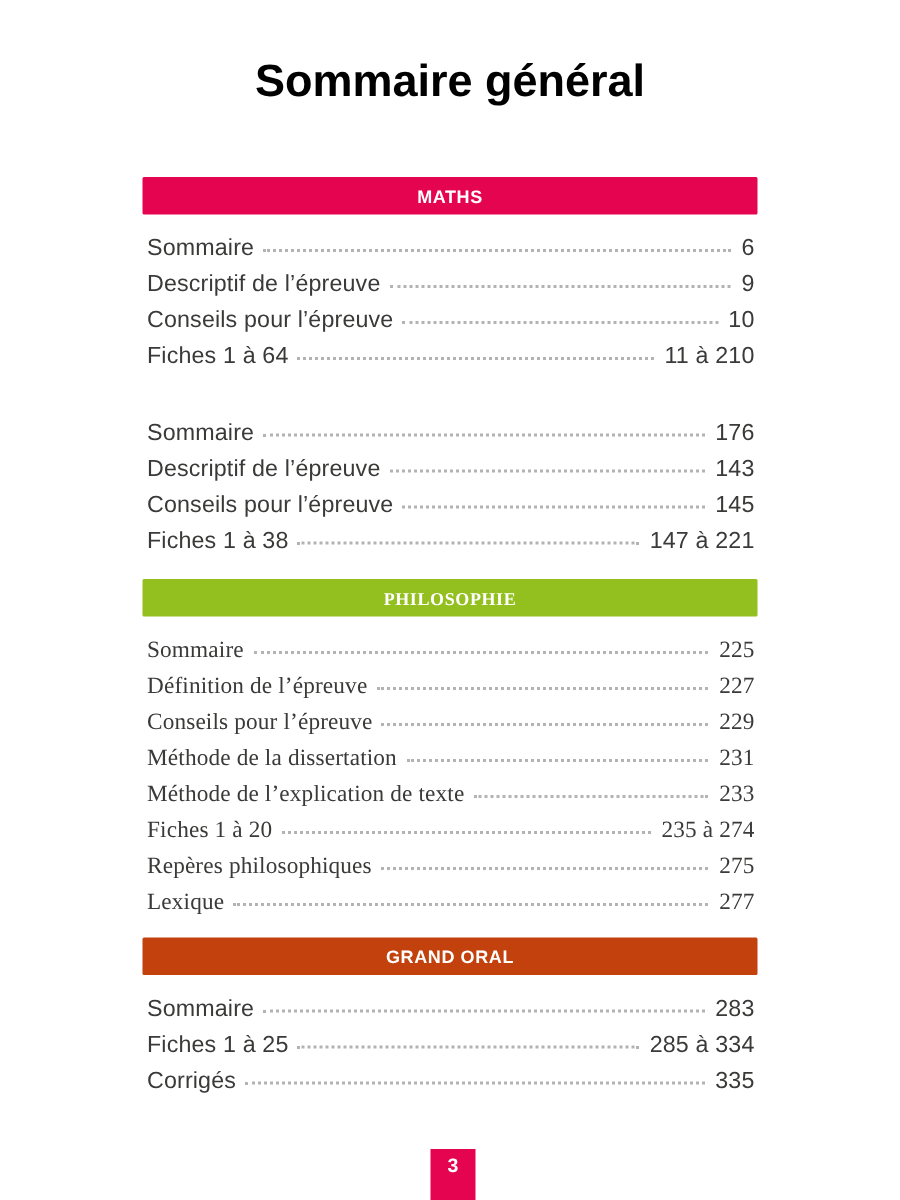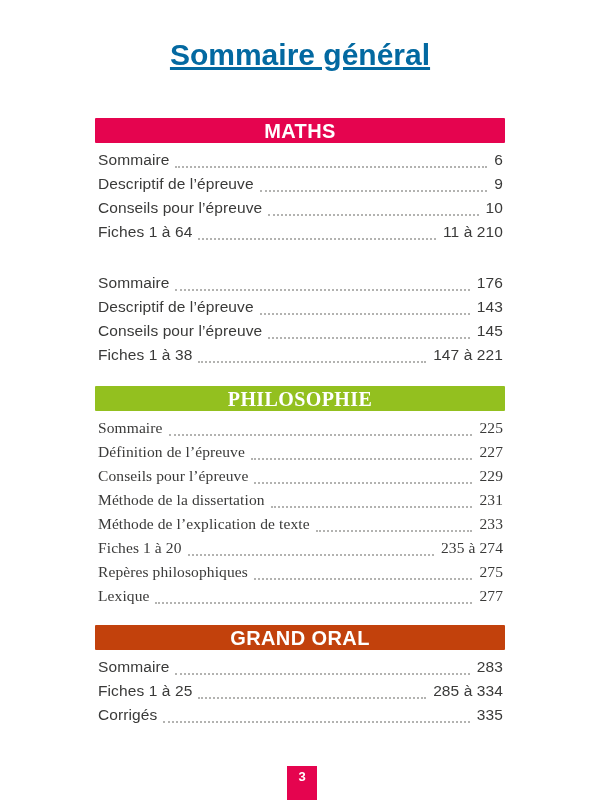--- a/index.html
+++ b/index.html
@@ -35,32 +35,32 @@
   .section-bar {
     height: 25px;
     display: flex;
     align-items: center;
     justify-content: center;
     border-radius: 1px;
   }
   .section-bar .bar-label {
     color: #ffffff;
     font-weight: bold;
-    font-size: 20px;
+    font-size: 12px;
     letter-spacing: 0.4px;
     text-transform: uppercase;
     line-height: 1;
     padding-top: 1px;
   }
   .toc-list {
     padding: 8px 2px 0 3px;
   }
   .toc-row {
     display: flex;
-    align-items: flex-start;
+    align-items: flex-end;
     height: 24px;
     font-size: 15.5px;
     color: #3a3a39;
   }
   .toc-label {
     white-space: nowrap;
     letter-spacing: 0.1px;
   }
   .toc-dots {
     flex: 1 1 auto;
@@ -92,21 +92,21 @@
     font-weight: bold;
     font-size: 13px;
     line-height: 16px;
   }
 </style>
 </head>
 <body>
 
 <div class="page">
 
-  <h1 class="page-title" style="color: #0369a1; text-decoration: underline;">Sommaire général</h1>
+  <h1 class="page-title" style="color: #000000;">Sommaire général</h1>
 
   <div class="content">
 
     <div class="section mb-s1">
       <div class="section-bar" style="background-color: rgb(229, 4, 79);">
         <span class="bar-label">MATHS</span>
       </div>
       <div class="toc-list">
         <div class="toc-row">
           <span class="toc-label">Sommaire</span>

